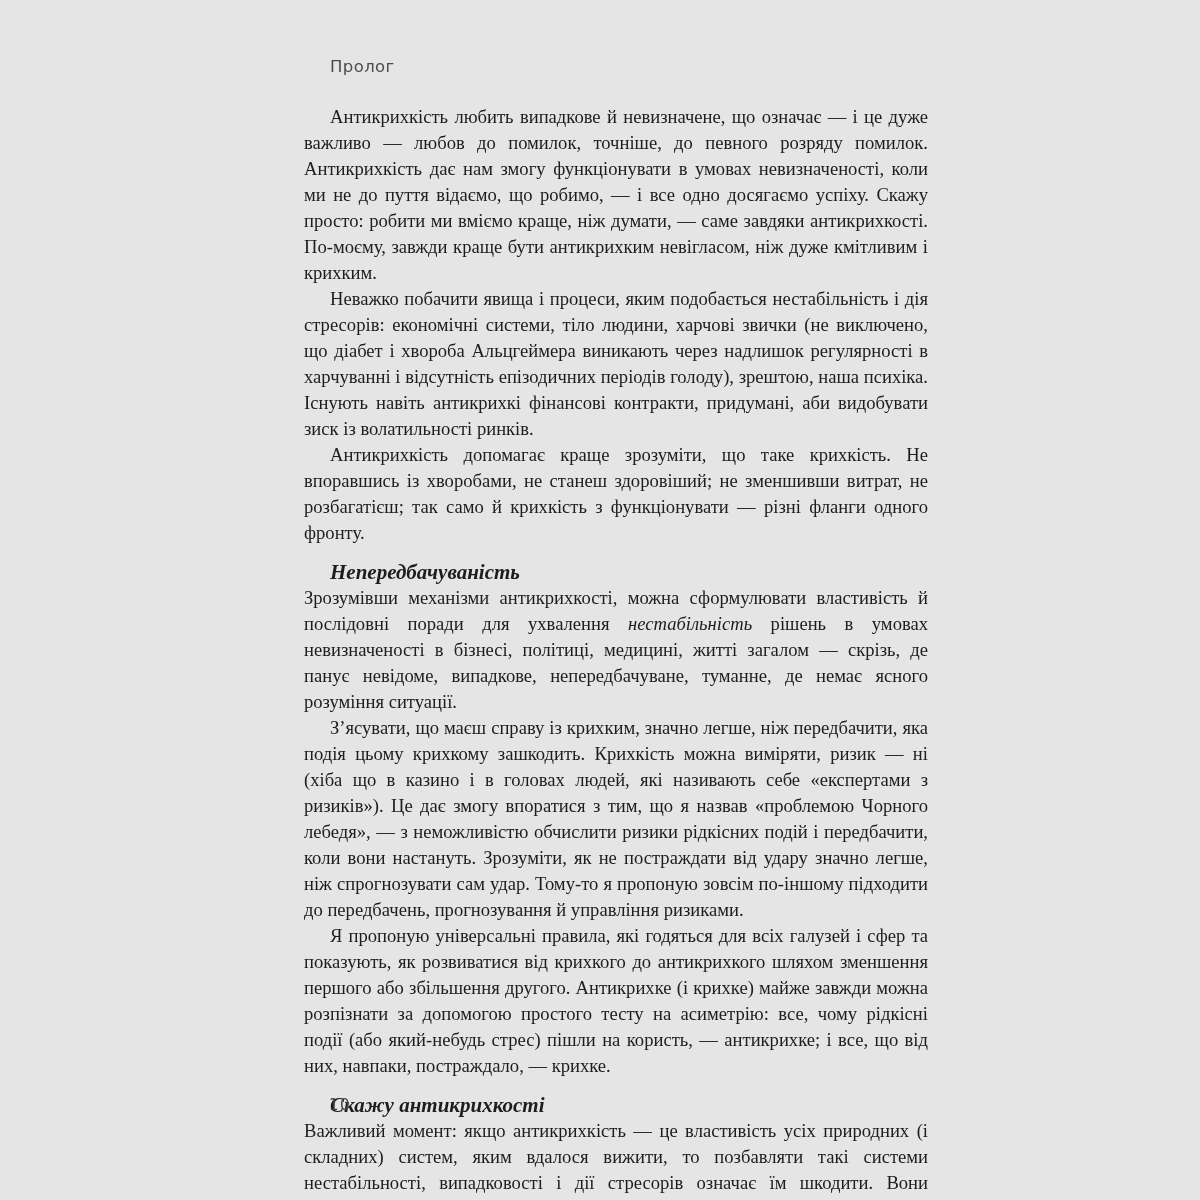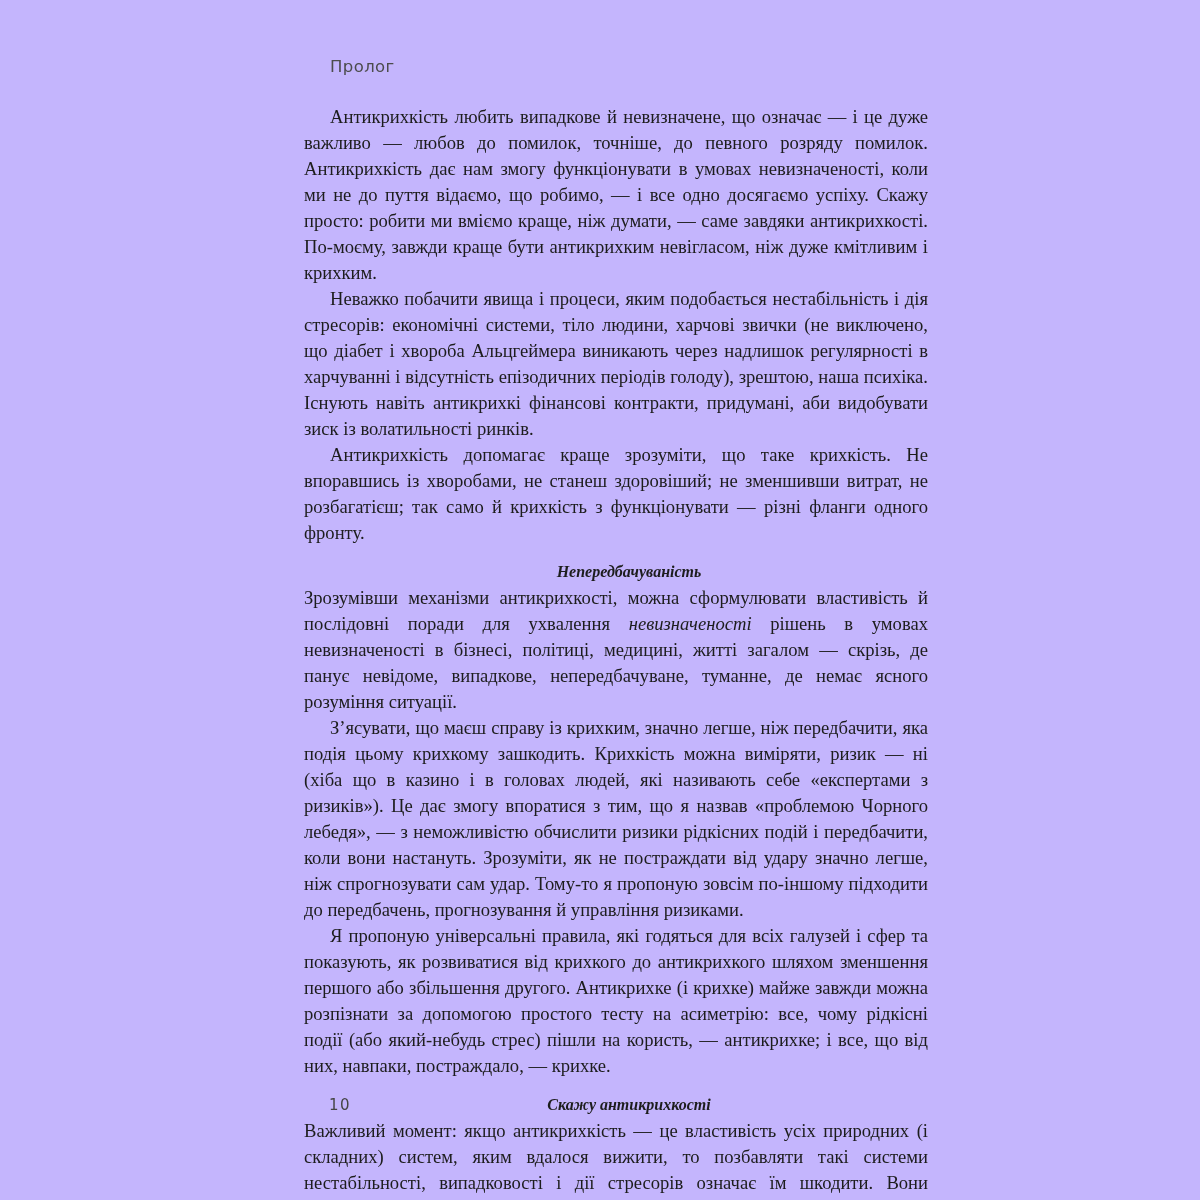--- a/index.html
+++ b/index.html
@@ -4,21 +4,21 @@
 <style>
   html, body {
     margin: 0;
     padding: 0;
     background: #ffffff;
   }
   .page {
     position: relative;
     width: 1200px;
     height: 1200px;
-    background: #c4b5fd;
+    background: #e5e5e5;
     overflow: hidden;
   }
   .running-header {
     position: absolute;
     left: 330px;
     top: 57px;
     font-family: "DejaVu Sans", sans-serif;
     font-size: 16.5px;
     font-weight: 400;
     letter-spacing: 0.4px;
@@ -37,26 +37,26 @@
   }
   .para {
     margin: 0;
   }
   .para.indent {
     text-indent: 26px;
   }
   .section-heading {
     margin: 13px 0 0 26px;
     font-family: "Liberation Serif", serif;
-    font-size: 16px;
+    font-size: 21px;
     line-height: 26px;
     font-weight: 700;
     font-style: italic;
     color: #1d1d1d;
-    text-align: center;
+    text-align: left;
   }
   .para em {
     font-style: italic;
   }
   .page-number {
     position: absolute;
     left: 329px;
     top: 1096px;
     font-family: "DejaVu Sans", sans-serif;
     font-size: 15px;
@@ -75,21 +75,21 @@
   <main class="text-block">
 
     <p class="para indent">Антикрихкість любить випадкове й невизначене, що означає — і це дуже важливо — любов до помилок, точніше, до певного розряду помилок. Антикрихкість дає нам змогу функціонувати в умовах невизначеності, коли ми не до пуття відаємо, що робимо, — і все одно досягаємо успіху. Скажу просто: робити ми вміємо краще, ніж думати, — саме завдяки антикрихкості. По-моєму, завжди краще бути антикрихким невігласом, ніж дуже кмітливим і крихким.</p>
 
     <p class="para indent">Неважко побачити явища і процеси, яким подобається нестабільність і дія стресорів: економічні системи, тіло людини, харчові звички (не виключено, що діабет і хвороба Альцгеймера виникають через надлишок регулярності в харчуванні і відсутність епізодичних періодів голоду), зрештою, наша психіка. Існують навіть антикрихкі фінансові контракти, придумані, аби видобувати зиск із волатильності ринків.</p>
 
     <p class="para indent">Антикрихкість допомагає краще зрозуміти, що таке крихкість. Не впоравшись із хворобами, не станеш здоровіший; не зменшивши витрат, не розбагатієш; так само й крихкість з функціонувати — різні фланги одного фронту.</p>
 
     <h2 class="section-heading">Непередбачуваність</h2>
 
-    <p class="para"><span>Зрозумівши механізми антикрихкості, можна сформулювати властивість й послідовні поради для ухвалення </span><em>невизначеності</em><span> рішень в умовах невизначеності в бізнесі, політиці, медицині, житті загалом — скрізь, де панує невідоме, випадкове, непередбачуване, туманне, де немає ясного розуміння ситуації.</span></p>
+    <p class="para"><span>Зрозумівши механізми антикрихкості, можна сформулювати властивість й послідовні поради для ухвалення </span><em>нестабільність</em><span> рішень в умовах невизначеності в бізнесі, політиці, медицині, житті загалом — скрізь, де панує невідоме, випадкове, непередбачуване, туманне, де немає ясного розуміння ситуації.</span></p>
 
     <p class="para indent">З’ясувати, що маєш справу із крихким, значно легше, ніж передбачити, яка подія цьому крихкому зашкодить. Крихкість можна виміряти, ризик — ні (хіба що в казино і в головах людей, які називають себе «експертами з ризиків»). Це дає змогу впоратися з тим, що я назвав «проблемою Чорного лебедя», — з неможливістю обчислити ризики рідкісних подій і передбачити, коли вони настануть. Зрозуміти, як не постраждати від удару значно легше, ніж спрогнозувати сам удар. Тому-то я пропоную зовсім по-іншому підходити до передбачень, прогнозування й управління ризиками.</p>
 
     <p class="para indent">Я пропоную універсальні правила, які годяться для всіх галузей і сфер та показують, як розвиватися від крихкого до антикрихкого шляхом зменшення першого або збільшення другого. Антикрихке (і крихке) майже завжди можна розпізнати за допомогою простого тесту на асиметрію: все, чому рідкісні події (або який-небудь стрес) пішли на користь, — антикрихке; і все, що від них, навпаки, постраждало, — крихке.</p>
 
     <h2 class="section-heading">Скажу антикрихкості</h2>
 
     <p class="para">Важливий момент: якщо антикрихкість — це властивість усіх природних (і складних) систем, яким вдалося вижити, то позбавляти такі системи нестабільності, випадковості і дії стресорів означає їм шкодити. Вони слабшатимуть,</p>
 
   </main>

